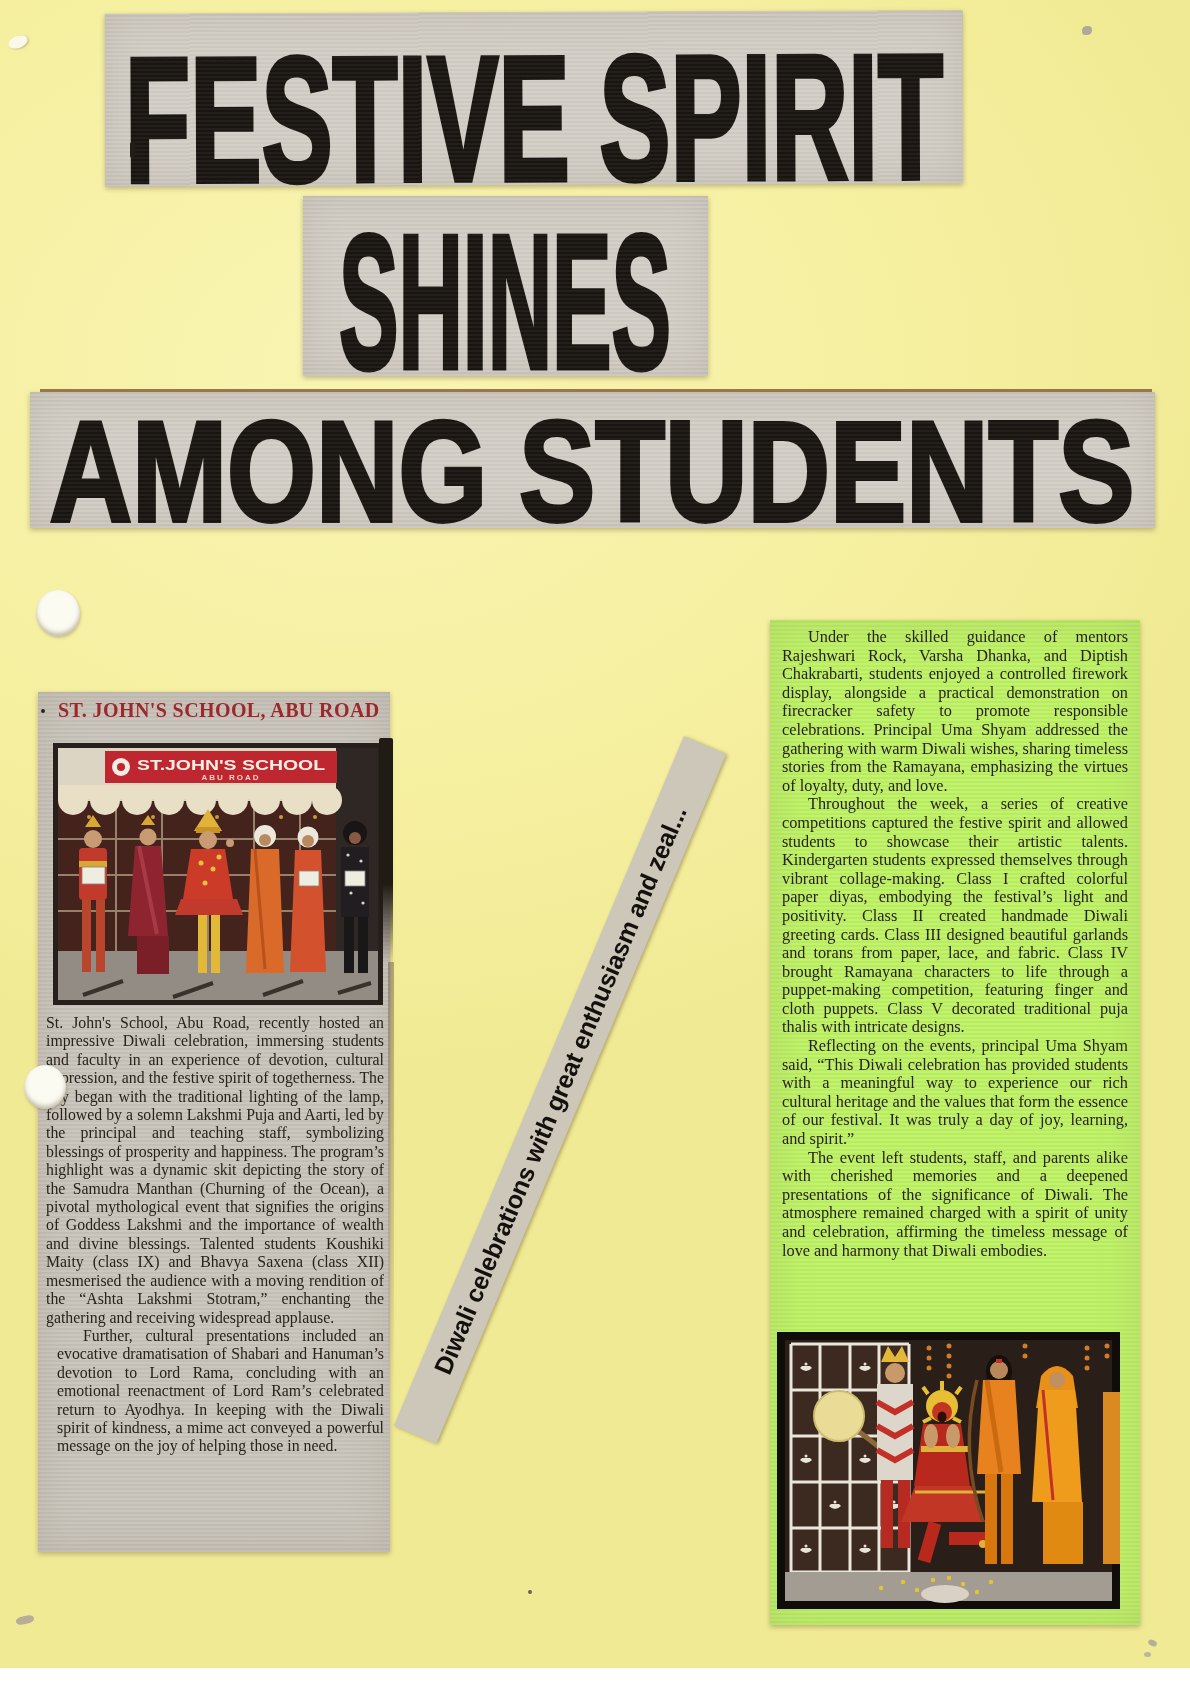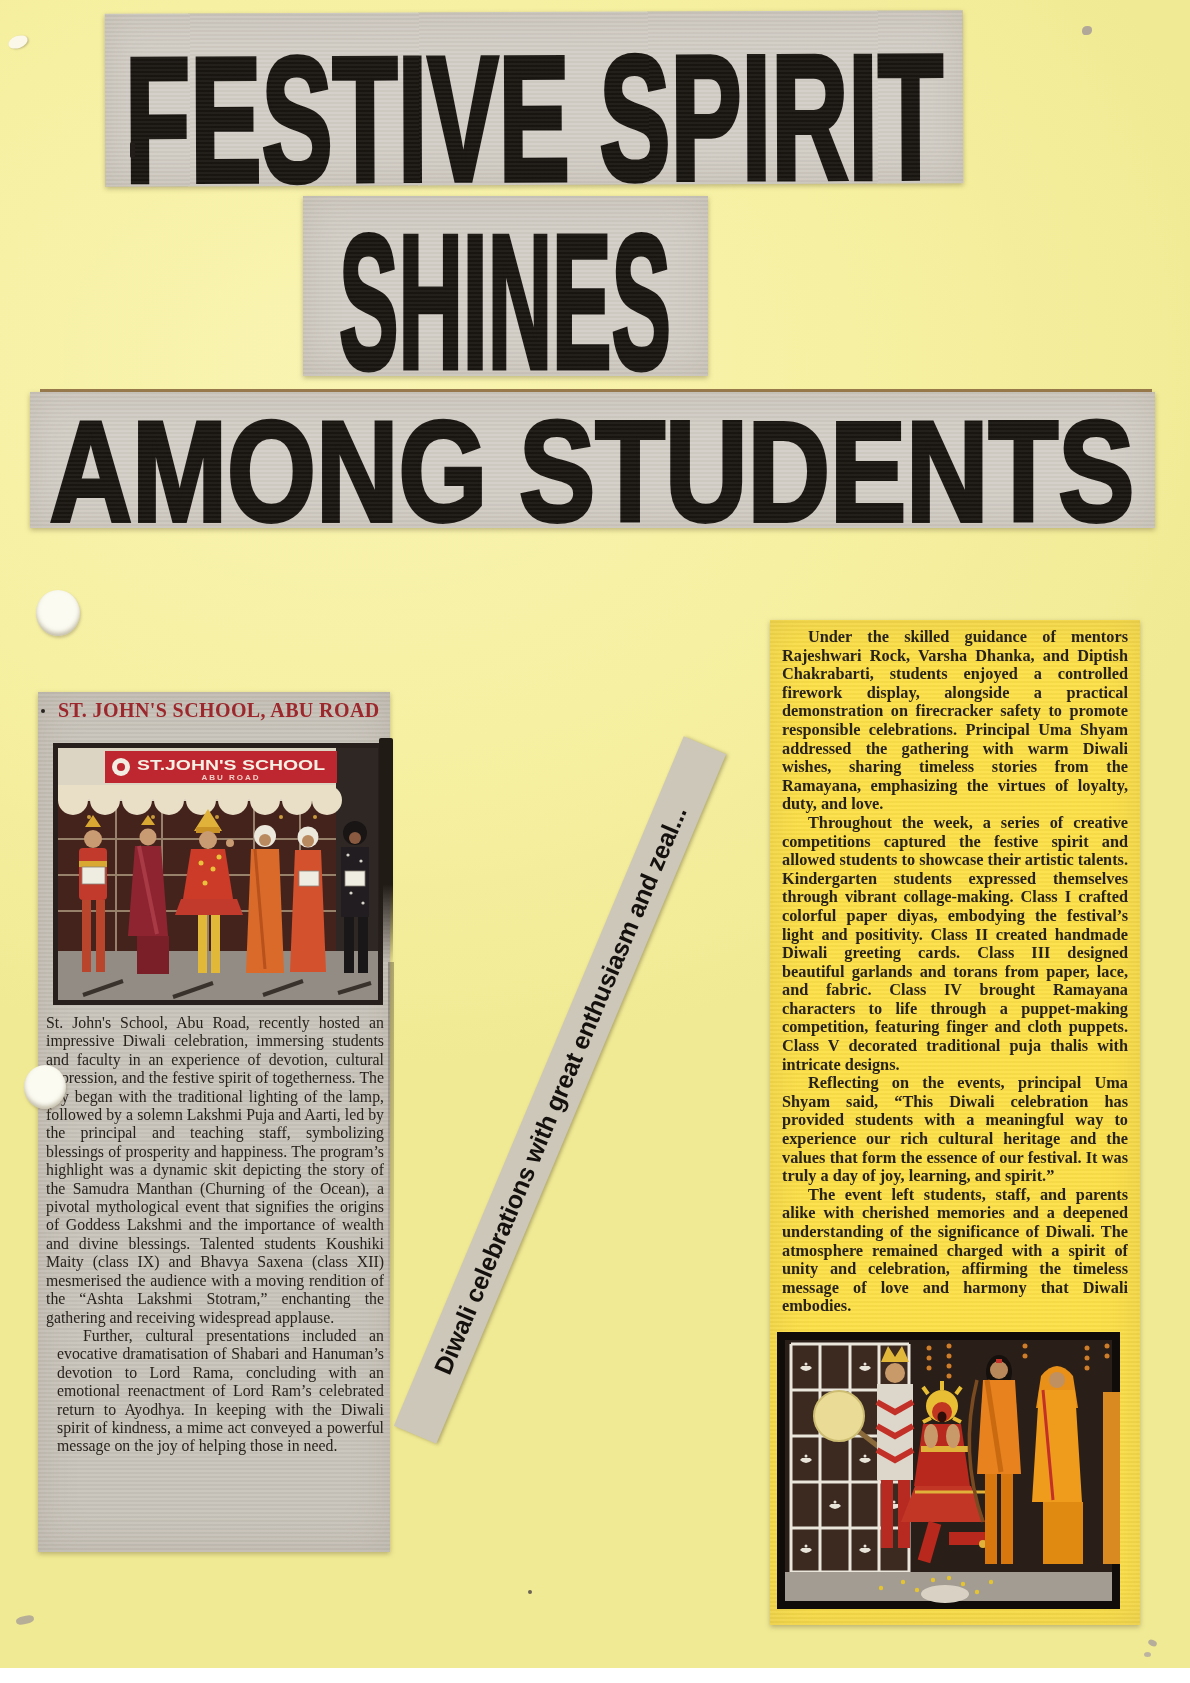--- a/index.html
+++ b/index.html
@@ -49,21 +49,21 @@
   .edge-shadow{
     position:absolute;right:-5px;top:46px;width:14px;height:225px;
     background:linear-gradient(to bottom,#211b16 0%,#211b16 65%,rgba(33,27,22,0) 100%);
     border-radius:2px;
   }
   .edge-shadow2{
     position:absolute;right:-2px;top:270px;width:6px;height:430px;
     background:linear-gradient(to bottom,rgba(55,45,35,.35),rgba(55,45,35,0));
   }
   
-  #right-clip{left:770px;top:620px;width:370px;height:1005px;background:#fde047;font-weight:bold;}
+  #right-clip{left:770px;top:620px;width:370px;height:1005px;background:#bef264;}
   #right-body{left:12px;top:8px;width:346px;height:700px;font-size:16.3px;line-height:18.6px;overflow:hidden;}
   #right-body p{margin:0;text-indent:26px;}
   
   #caption-strip{
     position:absolute;left:186px;top:1067px;width:748px;height:46px;
     background:#cdc7ba;
     transform:rotate(-67.2deg);
     display:flex;align-items:center;justify-content:center;
     box-shadow:0 2px 4px rgba(80,70,40,.4);
     z-index:6;
@@ -233,21 +233,21 @@
 
   <div id="caption-strip">
     <span>Diwali celebrations with great enthusiasm and zeal...</span>
   </div>
 
   <div class="clip" id="right-clip">
     <div class="body-text" id="right-body">
       <p>Under the skilled guidance of mentors Rajeshwari Rock, Varsha Dhanka, and Diptish Chakrabarti, students enjoyed a controlled firework display, alongside a practical demonstration on firecracker safety to promote responsible celebrations. Principal Uma Shyam addressed the gathering with warm Diwali wishes, sharing timeless stories from the Ramayana, emphasizing the virtues of loyalty, duty, and love.</p>
       <p>Throughout the week, a series of creative competitions captured the festive spirit and allowed students to showcase their artistic talents. Kindergarten students expressed themselves through vibrant collage-making. Class I crafted colorful paper diyas, embodying the festival’s light and positivity. Class II created handmade Diwali greeting cards. Class III designed beautiful garlands and torans from paper, lace, and fabric. Class IV brought Ramayana characters to life through a puppet-making competition, featuring finger and cloth puppets. Class V decorated traditional puja thalis with intricate designs.</p>
       <p>Reflecting on the events, principal Uma Shyam said, “This Diwali celebration has provided students with a meaningful way to experience our rich cultural heritage and the values that form the essence of our festival. It was truly a day of joy, learning, and spirit.”</p>
-      <p>The event left students, staff, and parents alike with cherished memories and a deepened understanding of the significance of Diwali. The atmosphere remained charged with a spirit of unity and celebration, affirming the timeless message of love and harmony that Diwali embodies.</p>
+      <p>The event left students, staff, and parents alike with cherished memories and a deepened presentations of the significance of Diwali. The atmosphere remained charged with a spirit of unity and celebration, affirming the timeless message of love and harmony that Diwali embodies.</p>
     </div>
 
     <div class="photo-frame" style="left:7px;top:712px;width:343px;height:277px;">
       <svg width="343" height="277" viewBox="0 0 343 277">
         <rect x="0" y="0" width="343" height="277" fill="#0f0c0a"></rect>
         <rect x="8" y="8" width="327" height="261" fill="#2a1e18"></rect>
 
         <g>
           <rect x="14" y="12" width="118" height="228" fill="#3c2a20"></rect>
           <g stroke="#eae6dc" stroke-width="3" fill="none">

